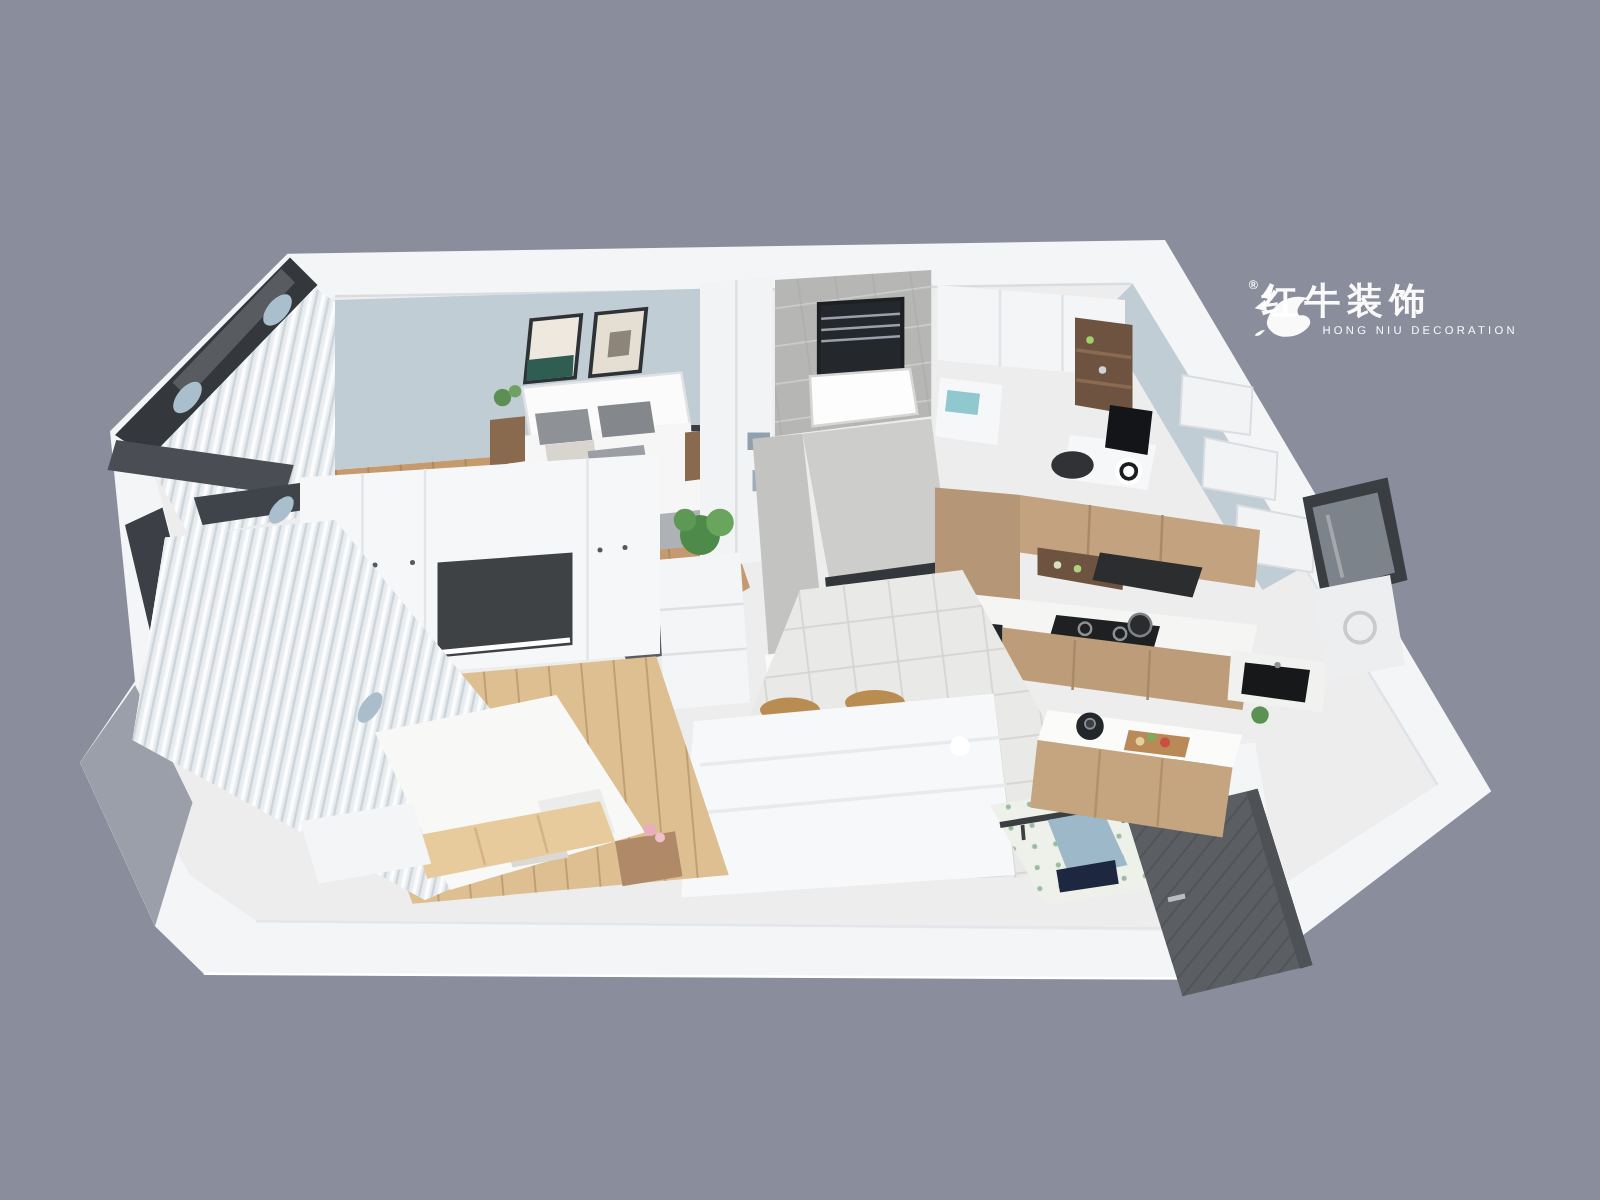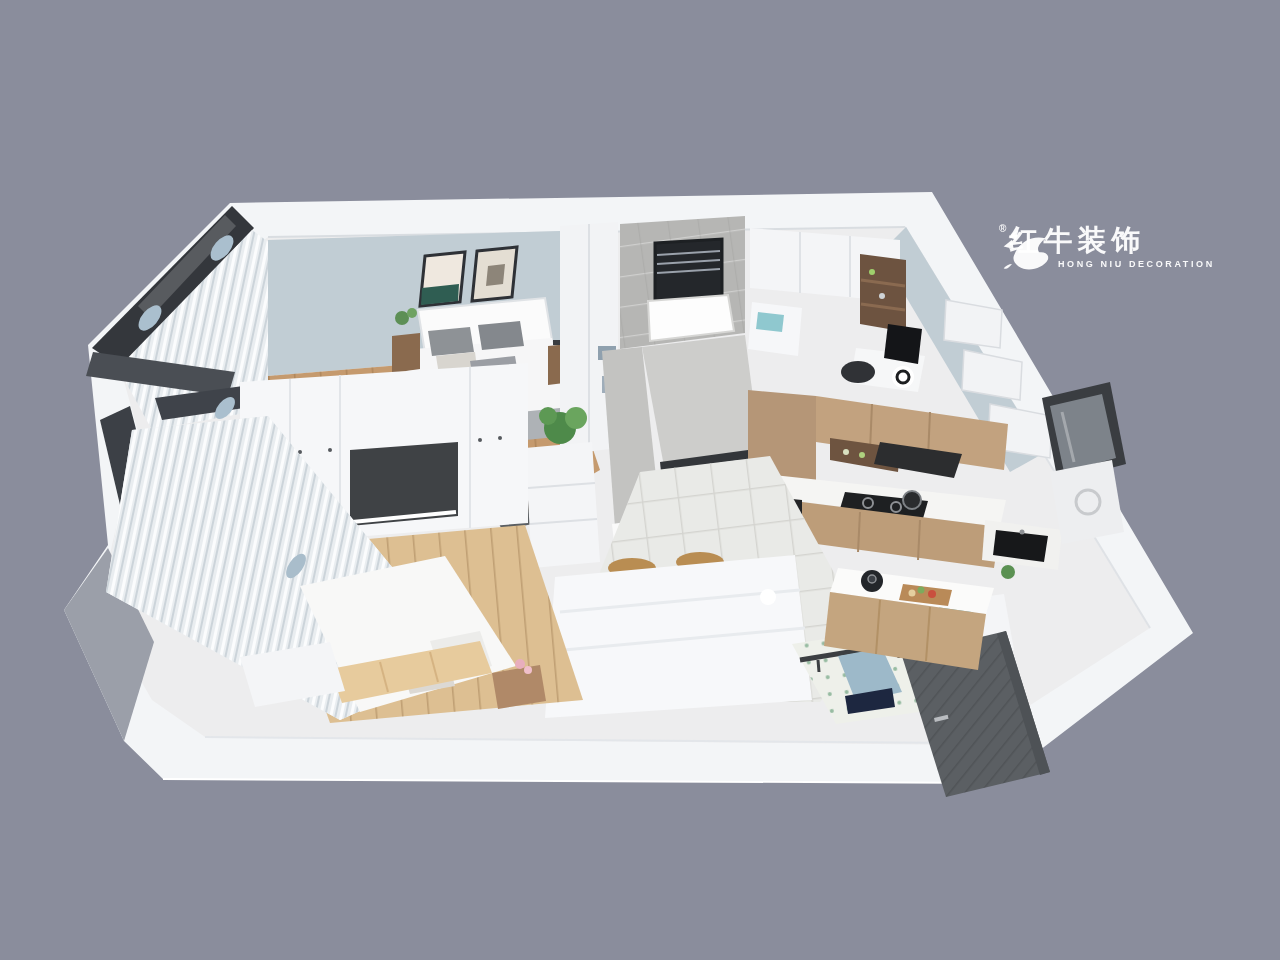--- a/index.html
+++ b/index.html
@@ -14,21 +14,21 @@
     color:rgba(255,255,255,0.95);user-select:none;
   }
   .brand-row{display:flex;align-items:flex-start;}
   .bull{width:50px;height:46px;flex:0 0 auto;margin-top:2px;}
   .reg{font-size:10px;line-height:1;margin:0 3px 0 -3px;font-weight:bold;}
   .brand-cn{
     font-size:29px;font-weight:bold;letter-spacing:5px;line-height:1.15;
     font-family:"DejaVu Sans","Liberation Sans",sans-serif;white-space:nowrap;
   }
   .brand-en{
-    font-size:9px;font-weight:bold;letter-spacing:2.6px;margin:2px 0 0 56px;
+    font-size:9px;font-weight:normal;letter-spacing:2.6px;margin:2px 0 0 56px;
     white-space:nowrap;
   }
 </style>
 </head>
 <body>
 
 <svg width="1280" height="960" viewBox="0 0 1280 960">
   <defs>
     <pattern id="pat-curtain" width="10" height="10" patternUnits="userSpaceOnUse" patternTransform="rotate(12)">
       <rect width="10" height="10" fill="#e9edf0"></rect>

